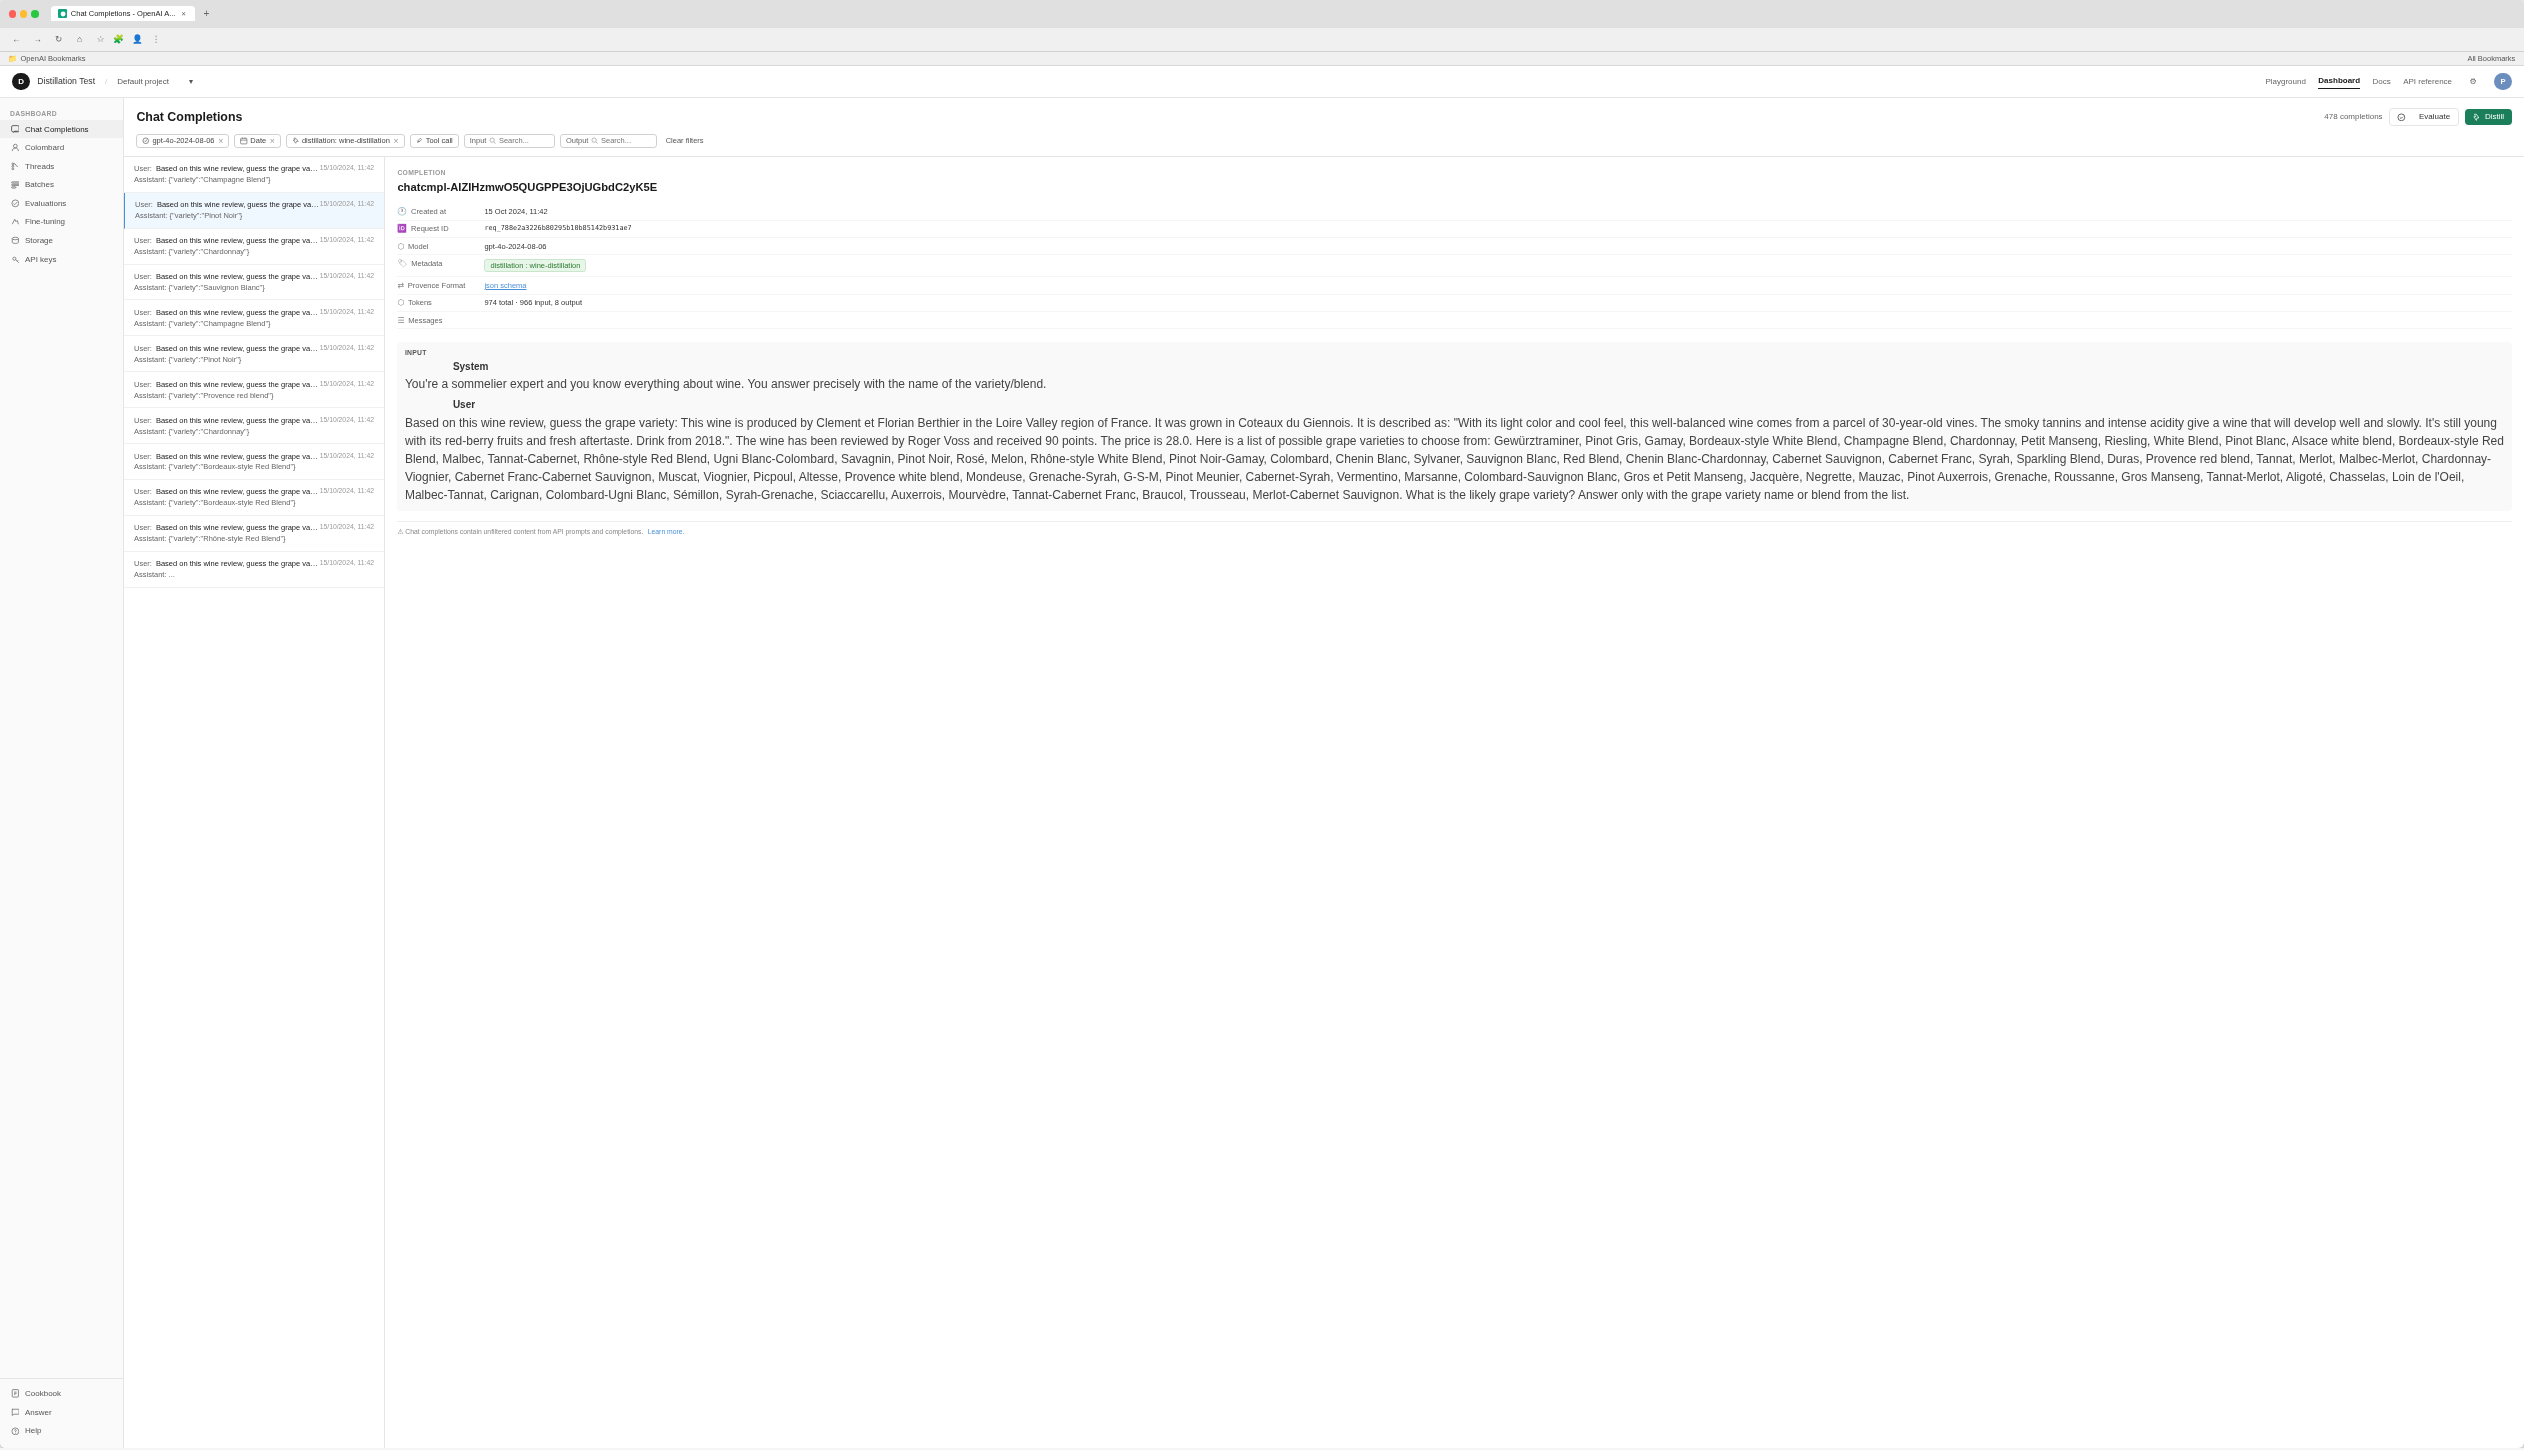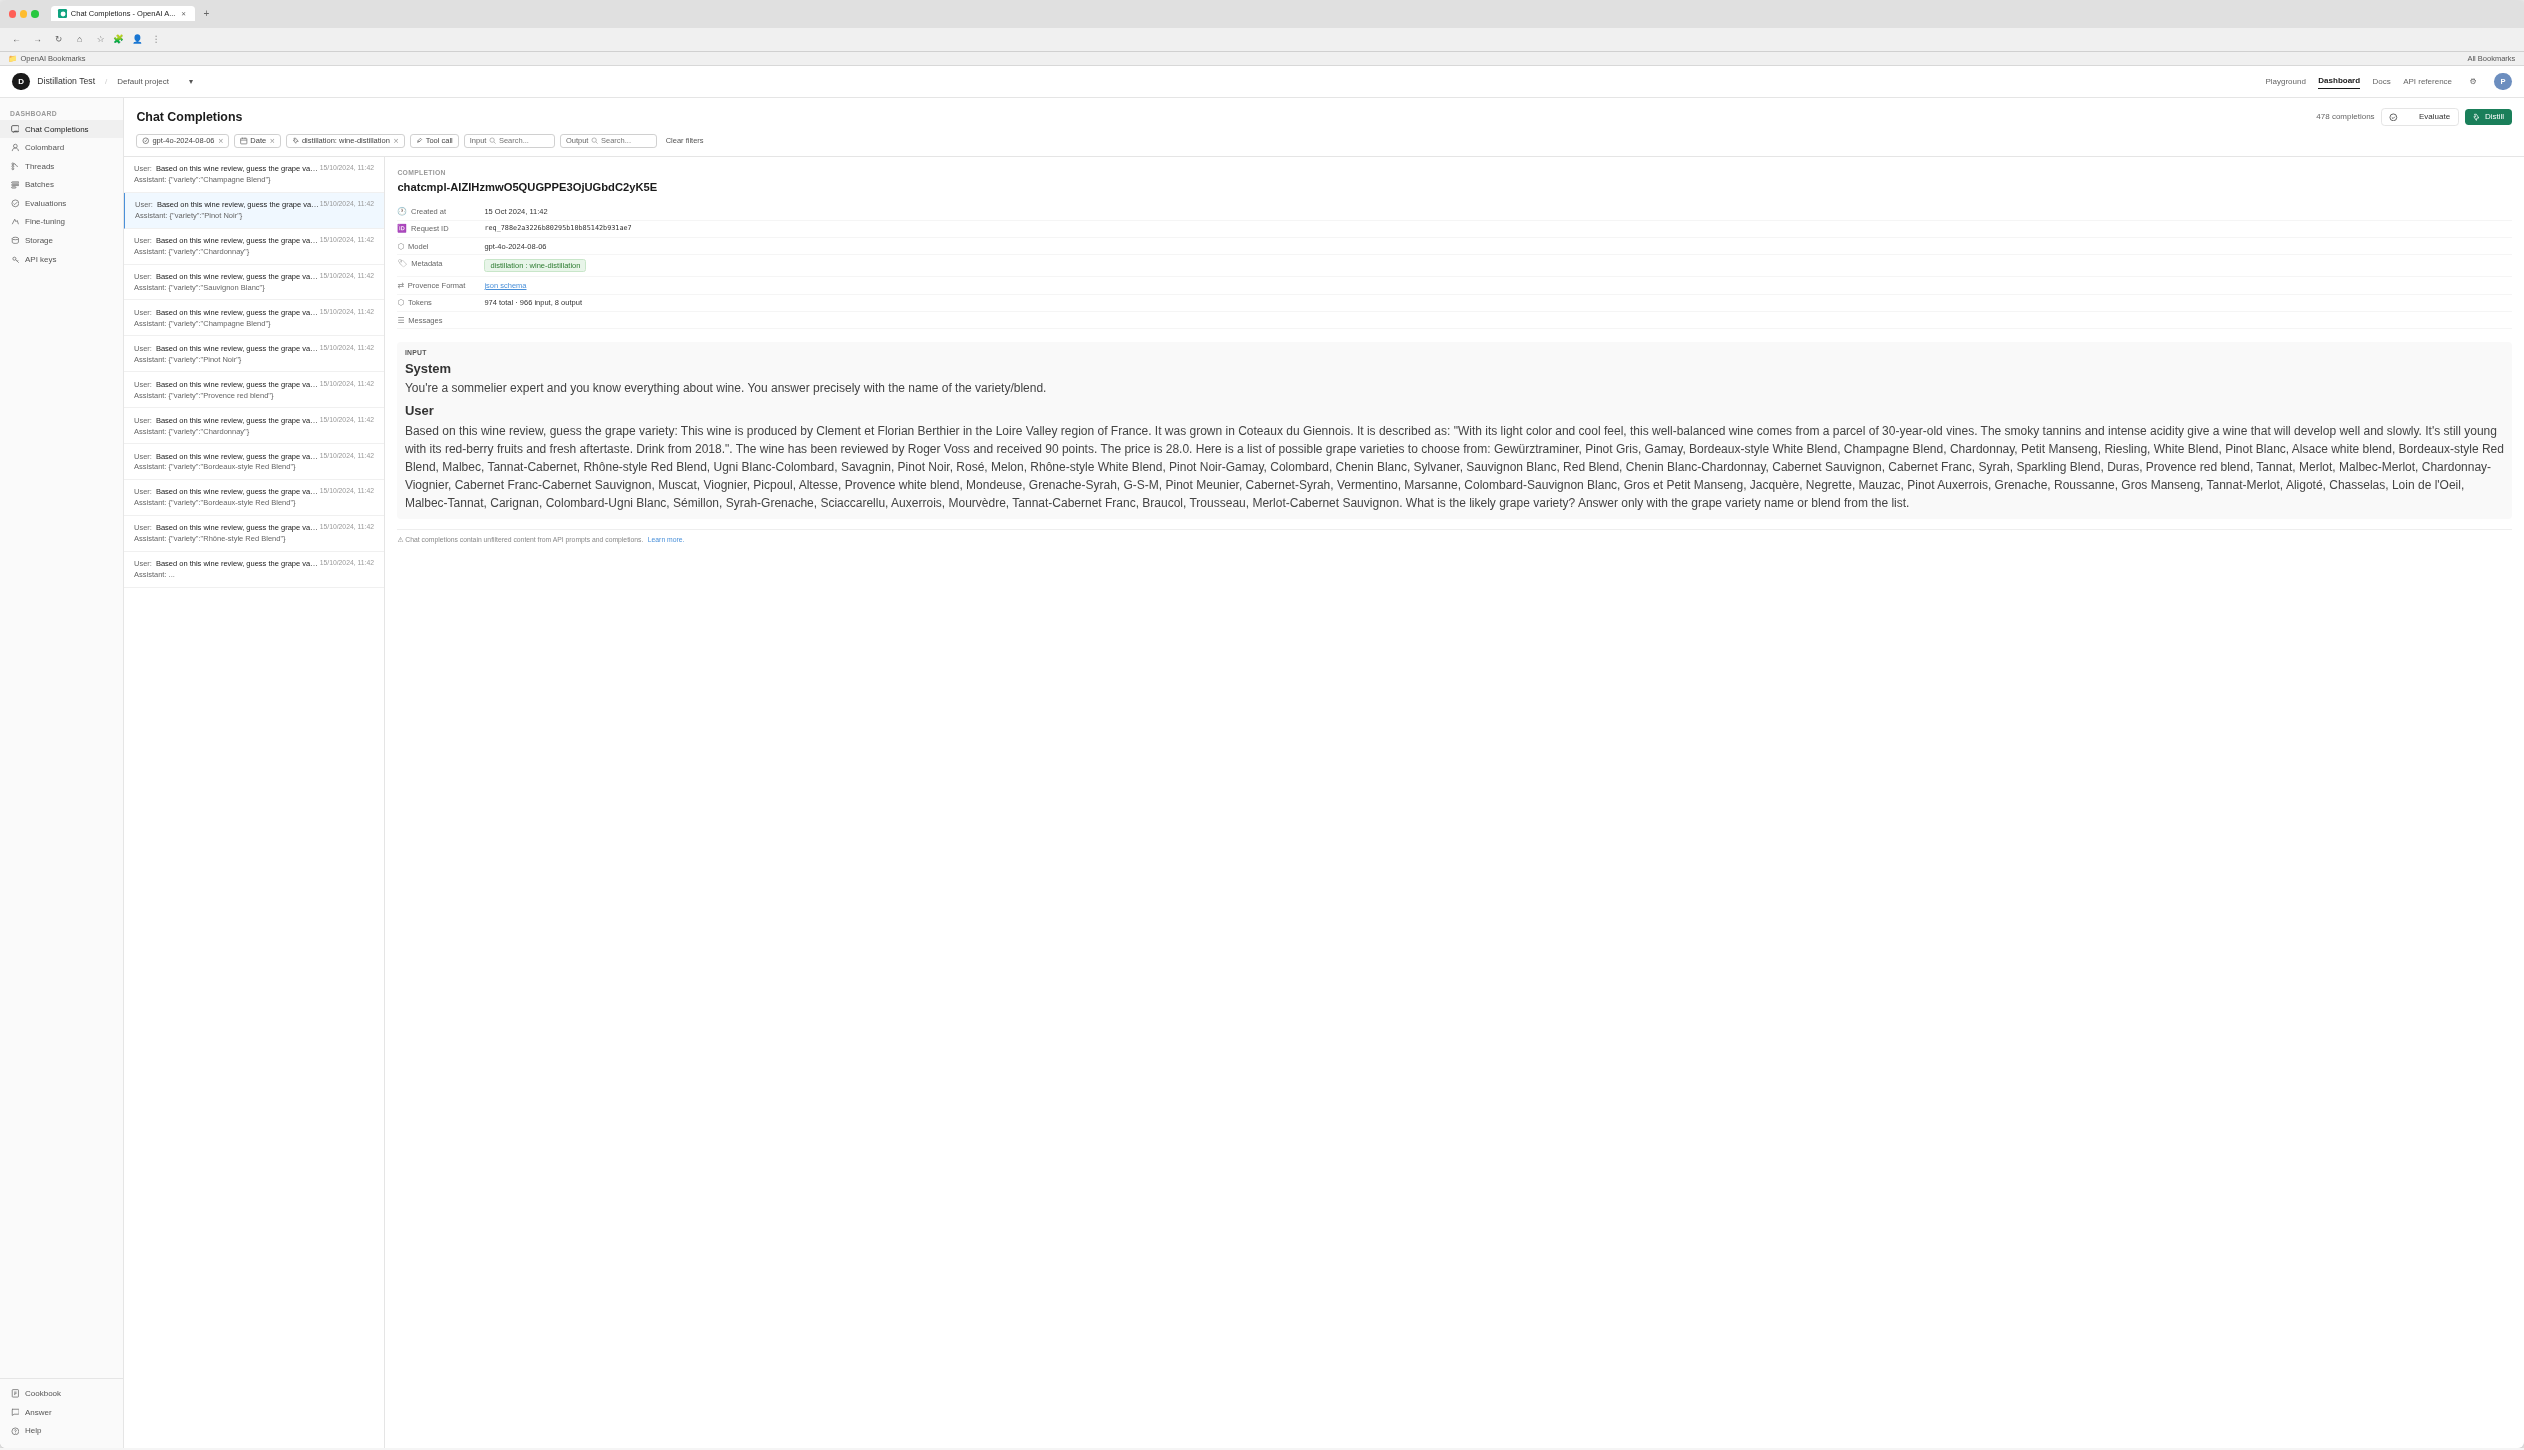--- a/index.html
+++ b/index.html
@@ -51,21 +51,21 @@
     .sidebar-icon { width: 10px; height: 10px; display: flex; align-items: center; justify-content: center; color: #666; flex-shrink: 0; }
     .sidebar-bottom { margin-top: auto; border-top: 0.6px solid #e5e5e5; padding-top: 5px; }
 
     
     .content-area { flex: 1; display: flex; flex-direction: column; overflow: hidden; }
     .content-header { padding: 10px 12.4px 7.5px; border-bottom: 0.6px solid #e5e5e5; }
     .content-title-row { display: flex; align-items: center; justify-content: space-between; margin-bottom: 7.5px; }
     .content-title { font-size: 12.4px; font-weight: 600; color: #1a1a1a; }
     .header-actions { display: flex; align-items: center; gap: 6.2px; }
     .completions-count { font-size: 8px; color: #666; }
-    .btn-evaluate { display: flex; align-items: center; gap: 21px; padding: 3.7px 7.5px; border: 0.6px solid #e5e5e5; border-radius: 3.7px; font-size: 8px; cursor: pointer; background: #fff; color: #333; }
+    .btn-evaluate { display: flex; align-items: center; gap: 13px; padding: 3.7px 7.5px; border: 0.6px solid #e5e5e5; border-radius: 3.7px; font-size: 8px; cursor: pointer; background: #fff; color: #333; }
     .btn-distill { display: flex; align-items: center; gap: 4px; padding: 3.7px 7.5px; border-radius: 3.7px; font-size: 8px; cursor: pointer; background: #1a7f5a; color: white; border: none; }
 
     
     .filters-row { display: flex; align-items: center; gap: 5px; flex-wrap: wrap; }
     .filter-tag { display: flex; align-items: center; gap: 2.5px; padding: 1.9px 5px; border: 0.6px solid #d0d0d0; border-radius: 3.1px; font-size: 7.5px; color: #444; background: #fff; cursor: pointer; }
     .filter-tag .remove { color: #999; font-size: 8.7px; margin-left: 1.2px; line-height: 1; }
     .filter-search { display: flex; align-items: center; gap: 2.5px; padding: 1.9px 5px; border: 0.6px solid #d0d0d0; border-radius: 3.1px; font-size: 7.5px; color: #444; background: #fff; }
     .filter-search input { border: none; outline: none; font-size: 7.5px; color: #444; background: transparent; width: 50px; }
     .filter-search .label { color: #666; }
     .clear-filters { font-size: 7.5px; color: #555; cursor: pointer; padding: 1.9px 3.7px; }
@@ -88,21 +88,21 @@
     .completion-id { font-size: 11.2px; font-weight: 600; color: #1a1a1a; margin-bottom: 10px; word-break: break-all; }
     .detail-table { width: 100%; margin-bottom: 12.4px; }
     .detail-row { display: flex; align-items: flex-start; padding: 3.7px 0; border-bottom: 0.6px solid #f5f5f5; }
     .detail-label { width: 87px; font-size: 7.5px; color: #666; display: flex; align-items: center; gap: 3.7px; flex-shrink: 0; }
     .detail-label-icon { color: #888; font-size: 8px; }
     .detail-value { font-size: 7.5px; color: #333; flex: 1; }
     .metadata-tag { background: #e8f5e9; color: #2e7d32; border: 0.6px solid #c8e6c9; border-radius: 2.5px; padding: 1.2px 5px; font-size: 7.5px; display: inline-block; }
     .json-schema-link { color: #4a90d9; text-decoration: underline; cursor: pointer; font-size: 7.5px; }
     .input-section { background: #f9f9f9; border-radius: 3.7px; padding: 7.5px; margin-bottom: 7.5px; }
     .input-label { font-size: 6.8px; font-weight: 700; color: #555; text-transform: uppercase; margin-bottom: 5px; letter-spacing: 0.3px; }
-    .msg-role { font-size: 13px; font-weight: 600; color: #333; margin-bottom: 3.1px; }
+    .msg-role { font-size: 10px; font-weight: 600; color: #333; margin-bottom: 3.1px; margin-left: 48px; }
     .msg-content { font-size: 12px; color: #444; line-height: 1.5; }
 
     .footer-note { font-size: 6.8px; color: #888; margin-top: 10px; border-top: 0.6px solid #eee; padding-top: 6.2px; }
     .footer-note a { color: #4a90d9; text-decoration: none; }
 
     
     ::-webkit-scrollbar { width: 3.7px; }
     ::-webkit-scrollbar-track { background: transparent; }
     ::-webkit-scrollbar-thumb { background: #ccc; border-radius: 1.9px; }
   </style>

